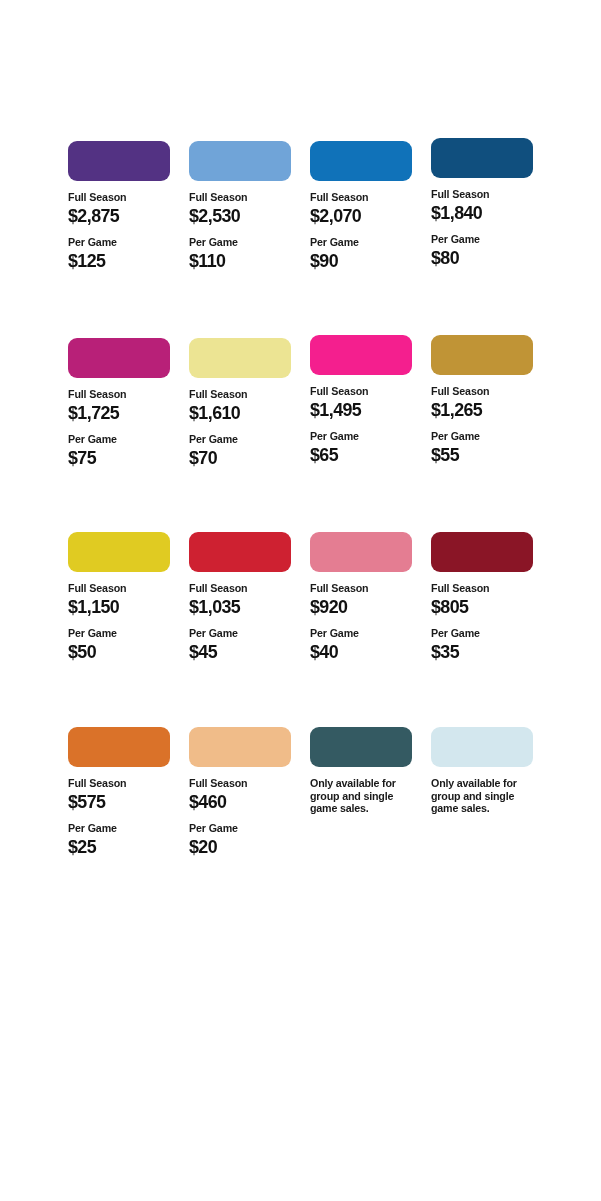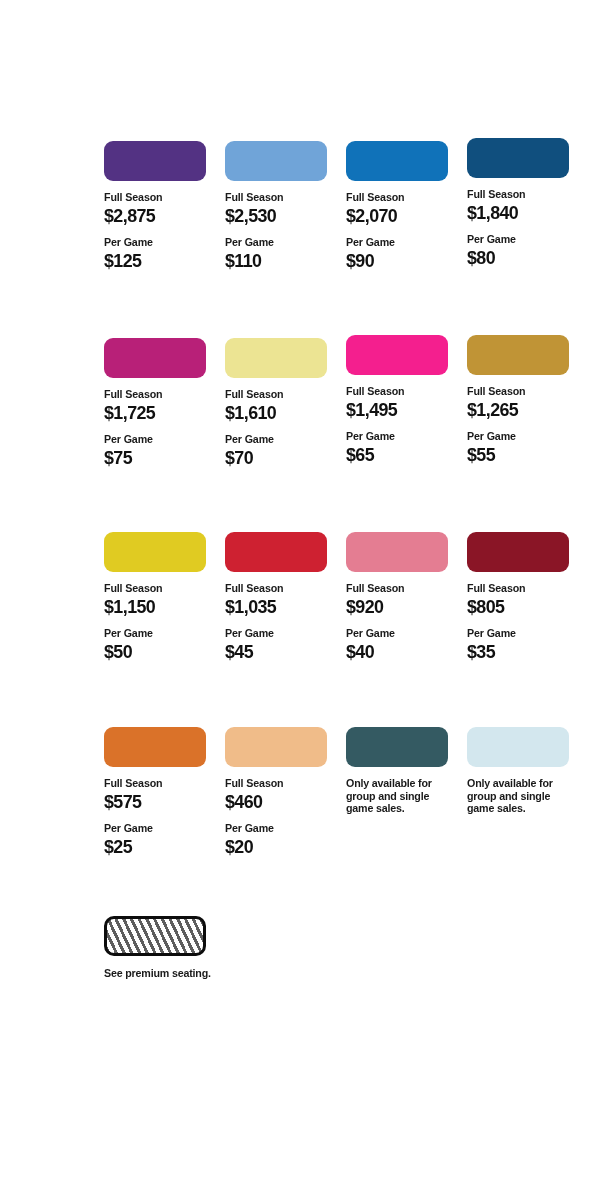--- a/index.html
+++ b/index.html
@@ -22,21 +22,20 @@
     left: 0;
     top: 0;
     width: 601px;
     height: 1201px;
   }
 
   
   .tier-cell {
     position: absolute;
     width: 112px;
-    margin-left: 36px;
   }
 
   .swatch {
     width: 102px;
     height: 40px;
     border-radius: 9px;
     box-sizing: border-box;
   }
 
   .tier-text {
@@ -250,19 +249,13 @@
       <div class="tier-text">
         <div class="note">Only available for group and single game sales.</div>
       </div>
     </div>
     <div class="tier-cell" style="left: 431px; top: 727px;">
       <div class="swatch" style="background: rgb(211, 231, 238);"></div>
       <div class="tier-text">
         <div class="note">Only available for group and single game sales.</div>
       </div>
     </div>
-    <div class="tier-cell" style="left: 68px; top: 916px;">
-      <div class="premium-swatch" style="border-color: rgb(13, 13, 13);"></div>
-      <div class="premium-text">
-        <div class="note">See premium seating.</div>
-      </div>
-    </div>
   </div>
 
 </body></html>

